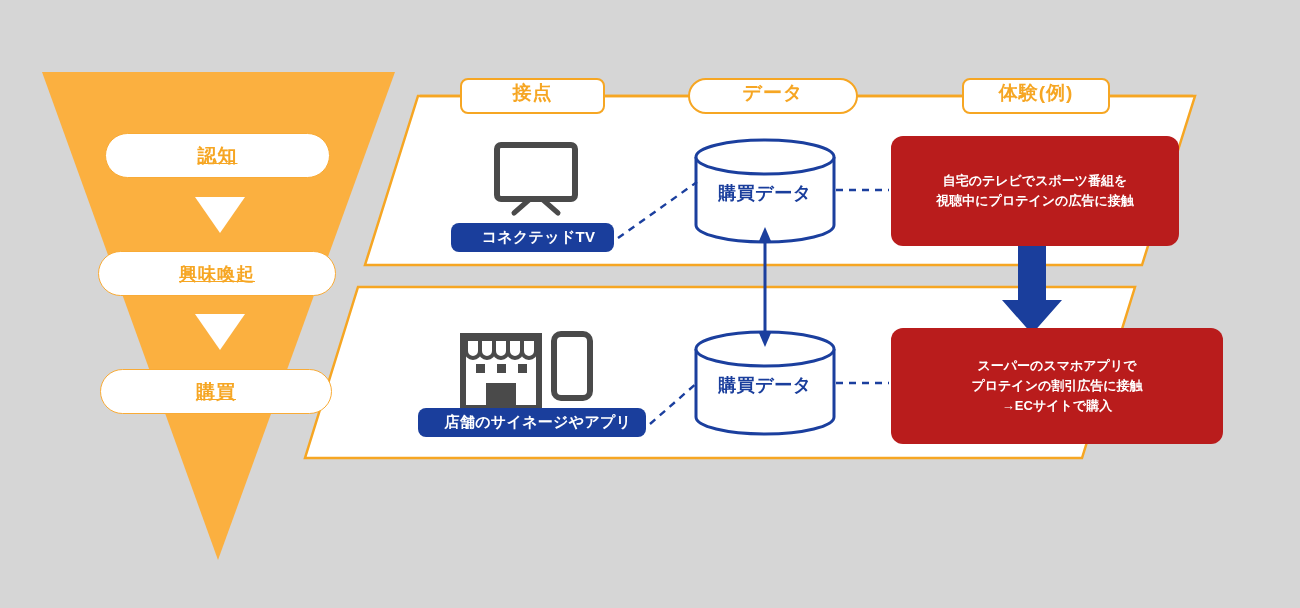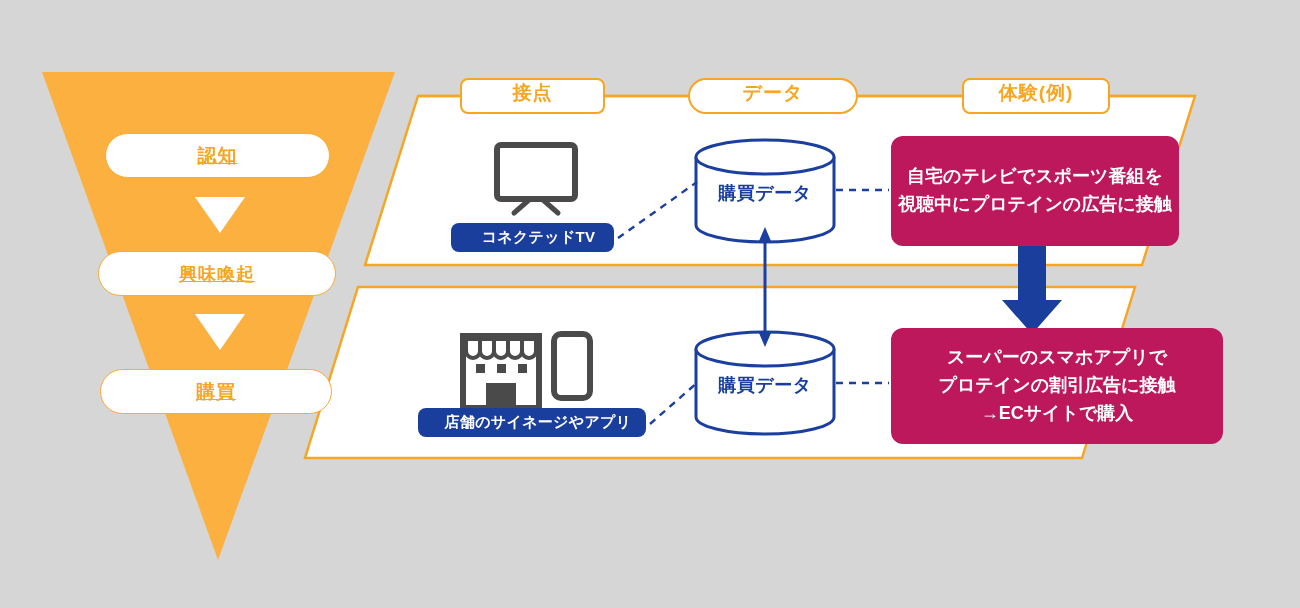--- a/index.html
+++ b/index.html
@@ -61,25 +61,25 @@
     letter-spacing:.3px;
     box-sizing:border-box;
     white-space:nowrap;
     padding-left:12px;
   }
   .badge-tv{left:451px;top:223px;width:163px;height:29px;}
   .badge-store{left:418px;top:408px;width:228px;height:29px;}
 
   
   .exp-box{
-    background:#be185d;
+    background:#b91c1c;
     border-radius:12px;
     color:#ffffff;
     font-weight:bold;
-    font-size:18px;
+    font-size:13px;
     line-height:1.55;
     display:flex;flex-direction:column;
     align-items:center;justify-content:center;
     text-align:center;
     box-sizing:border-box;
     white-space:nowrap;
   }
   .exp-top{left:891px;top:136px;width:288px;height:110px;}
   .exp-bot{left:891px;top:328px;width:332px;height:116px;}
 

